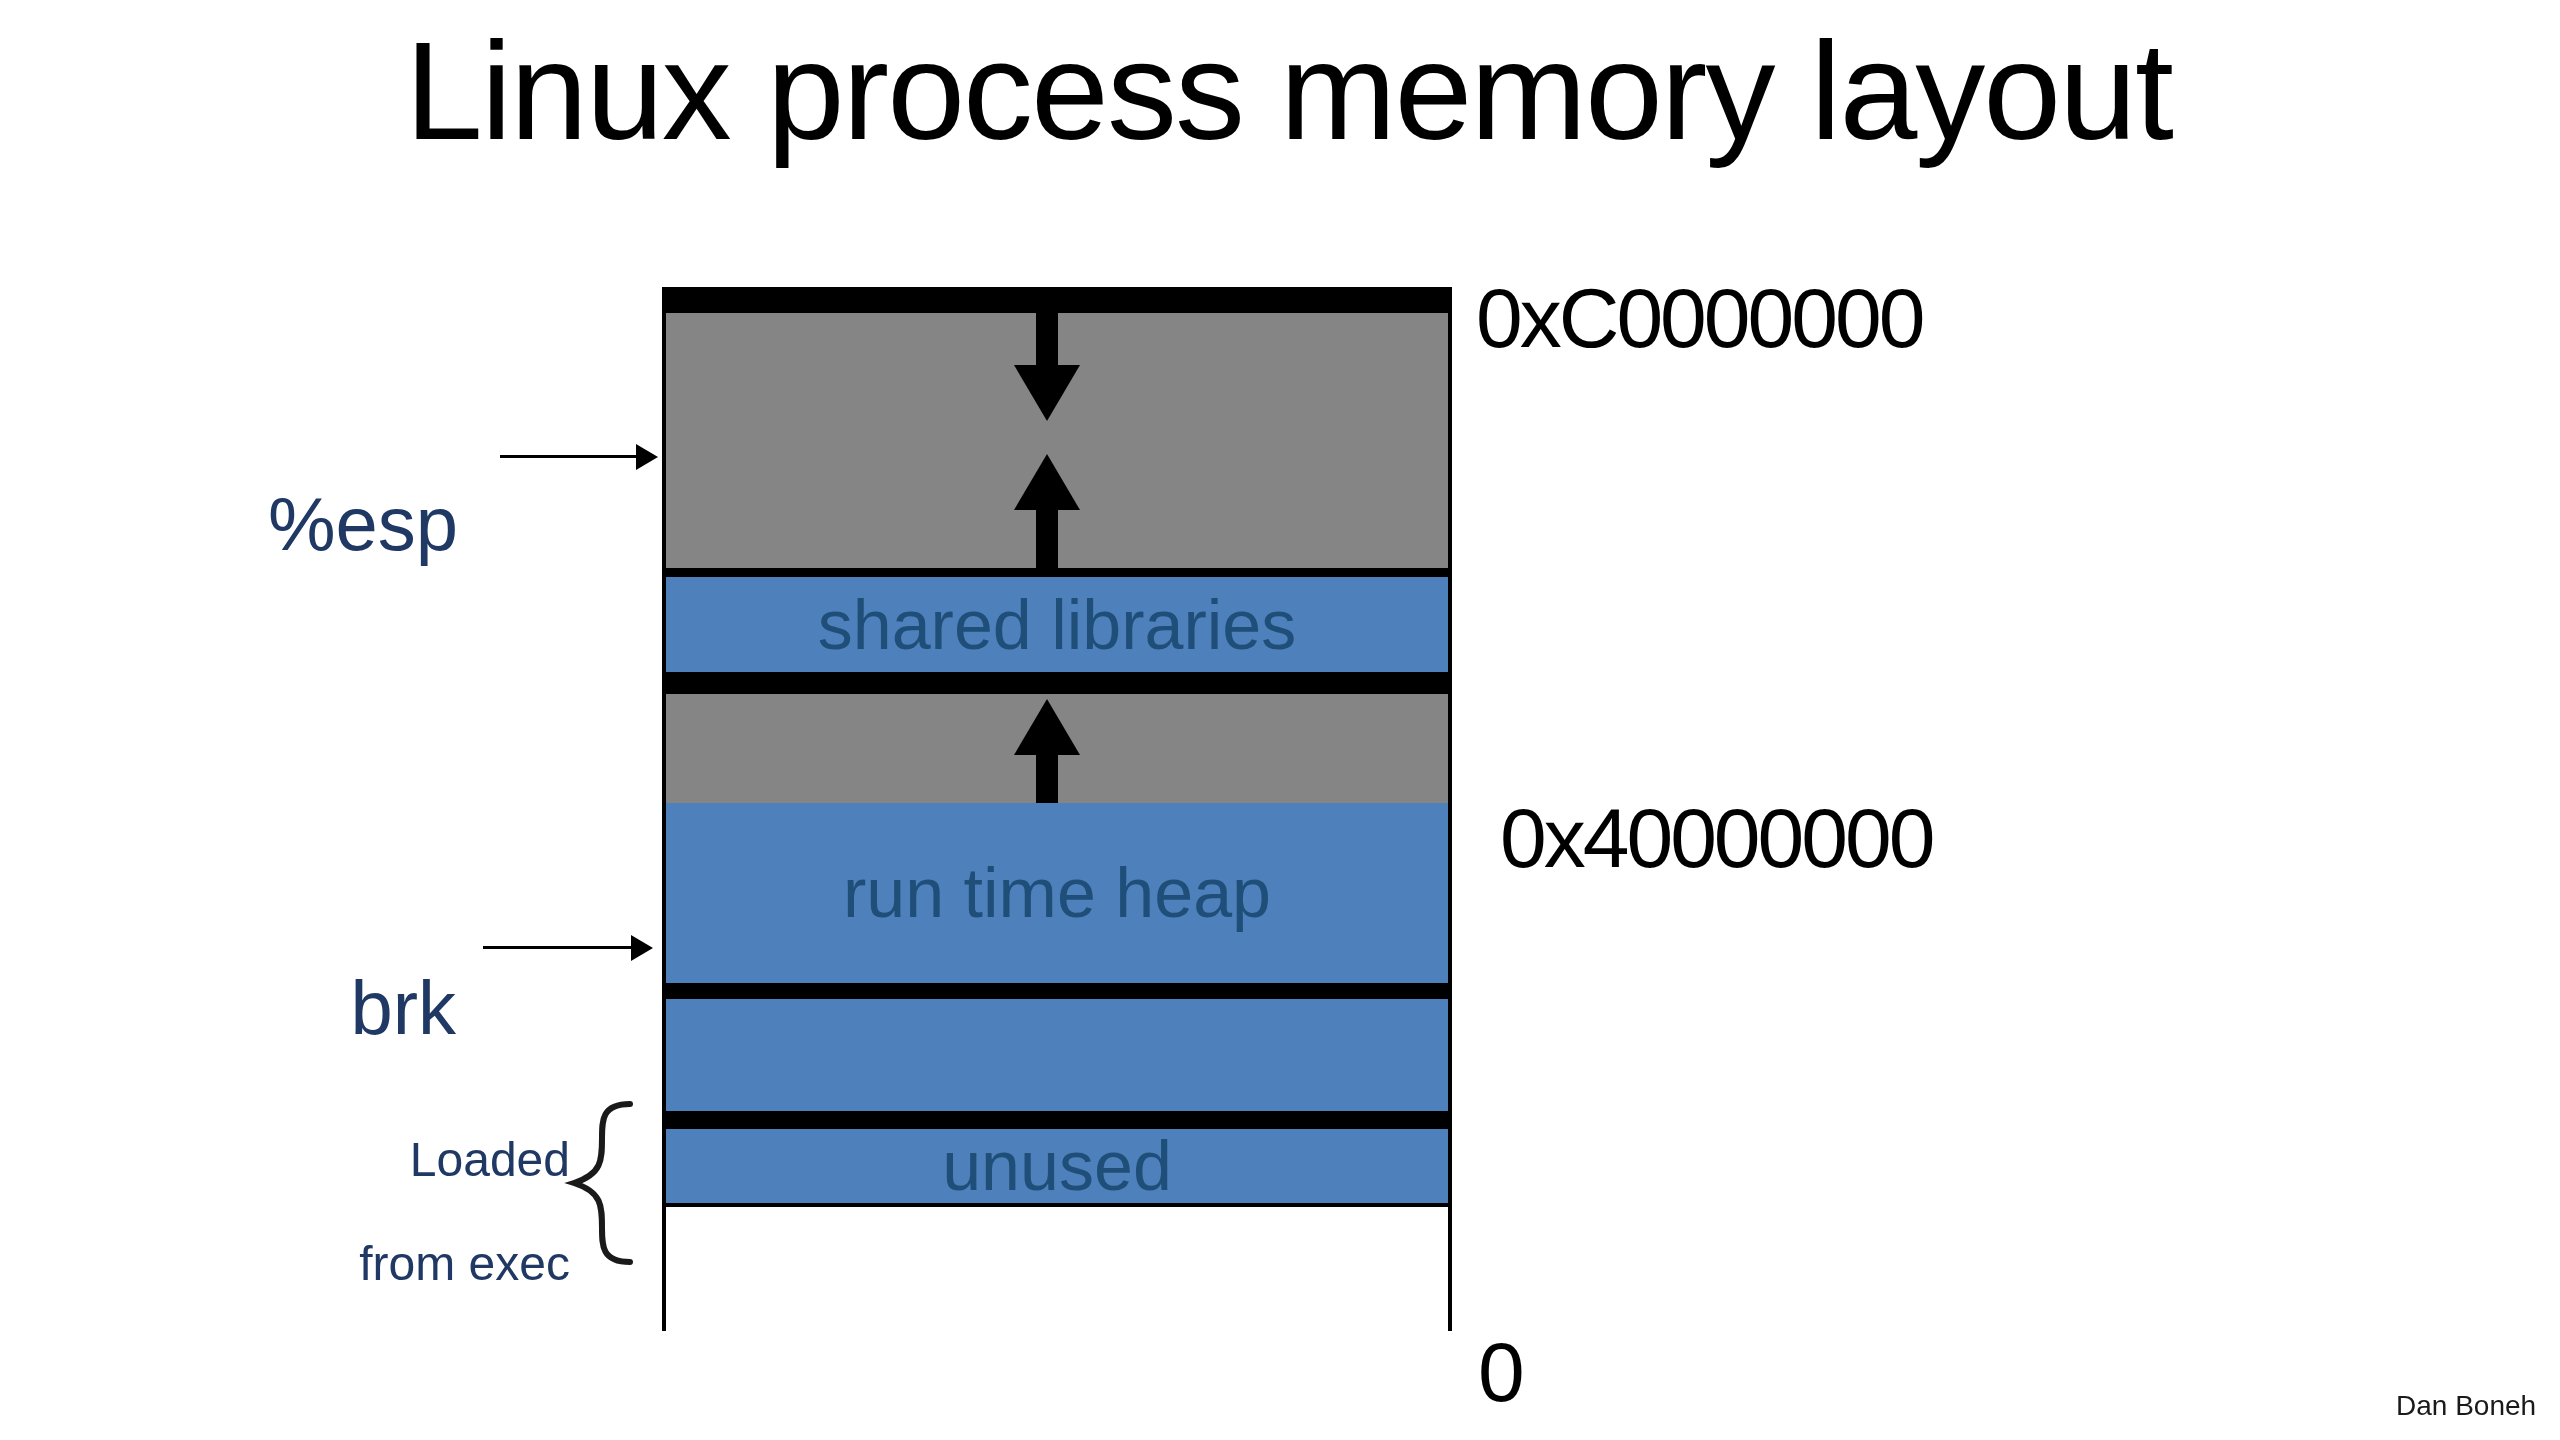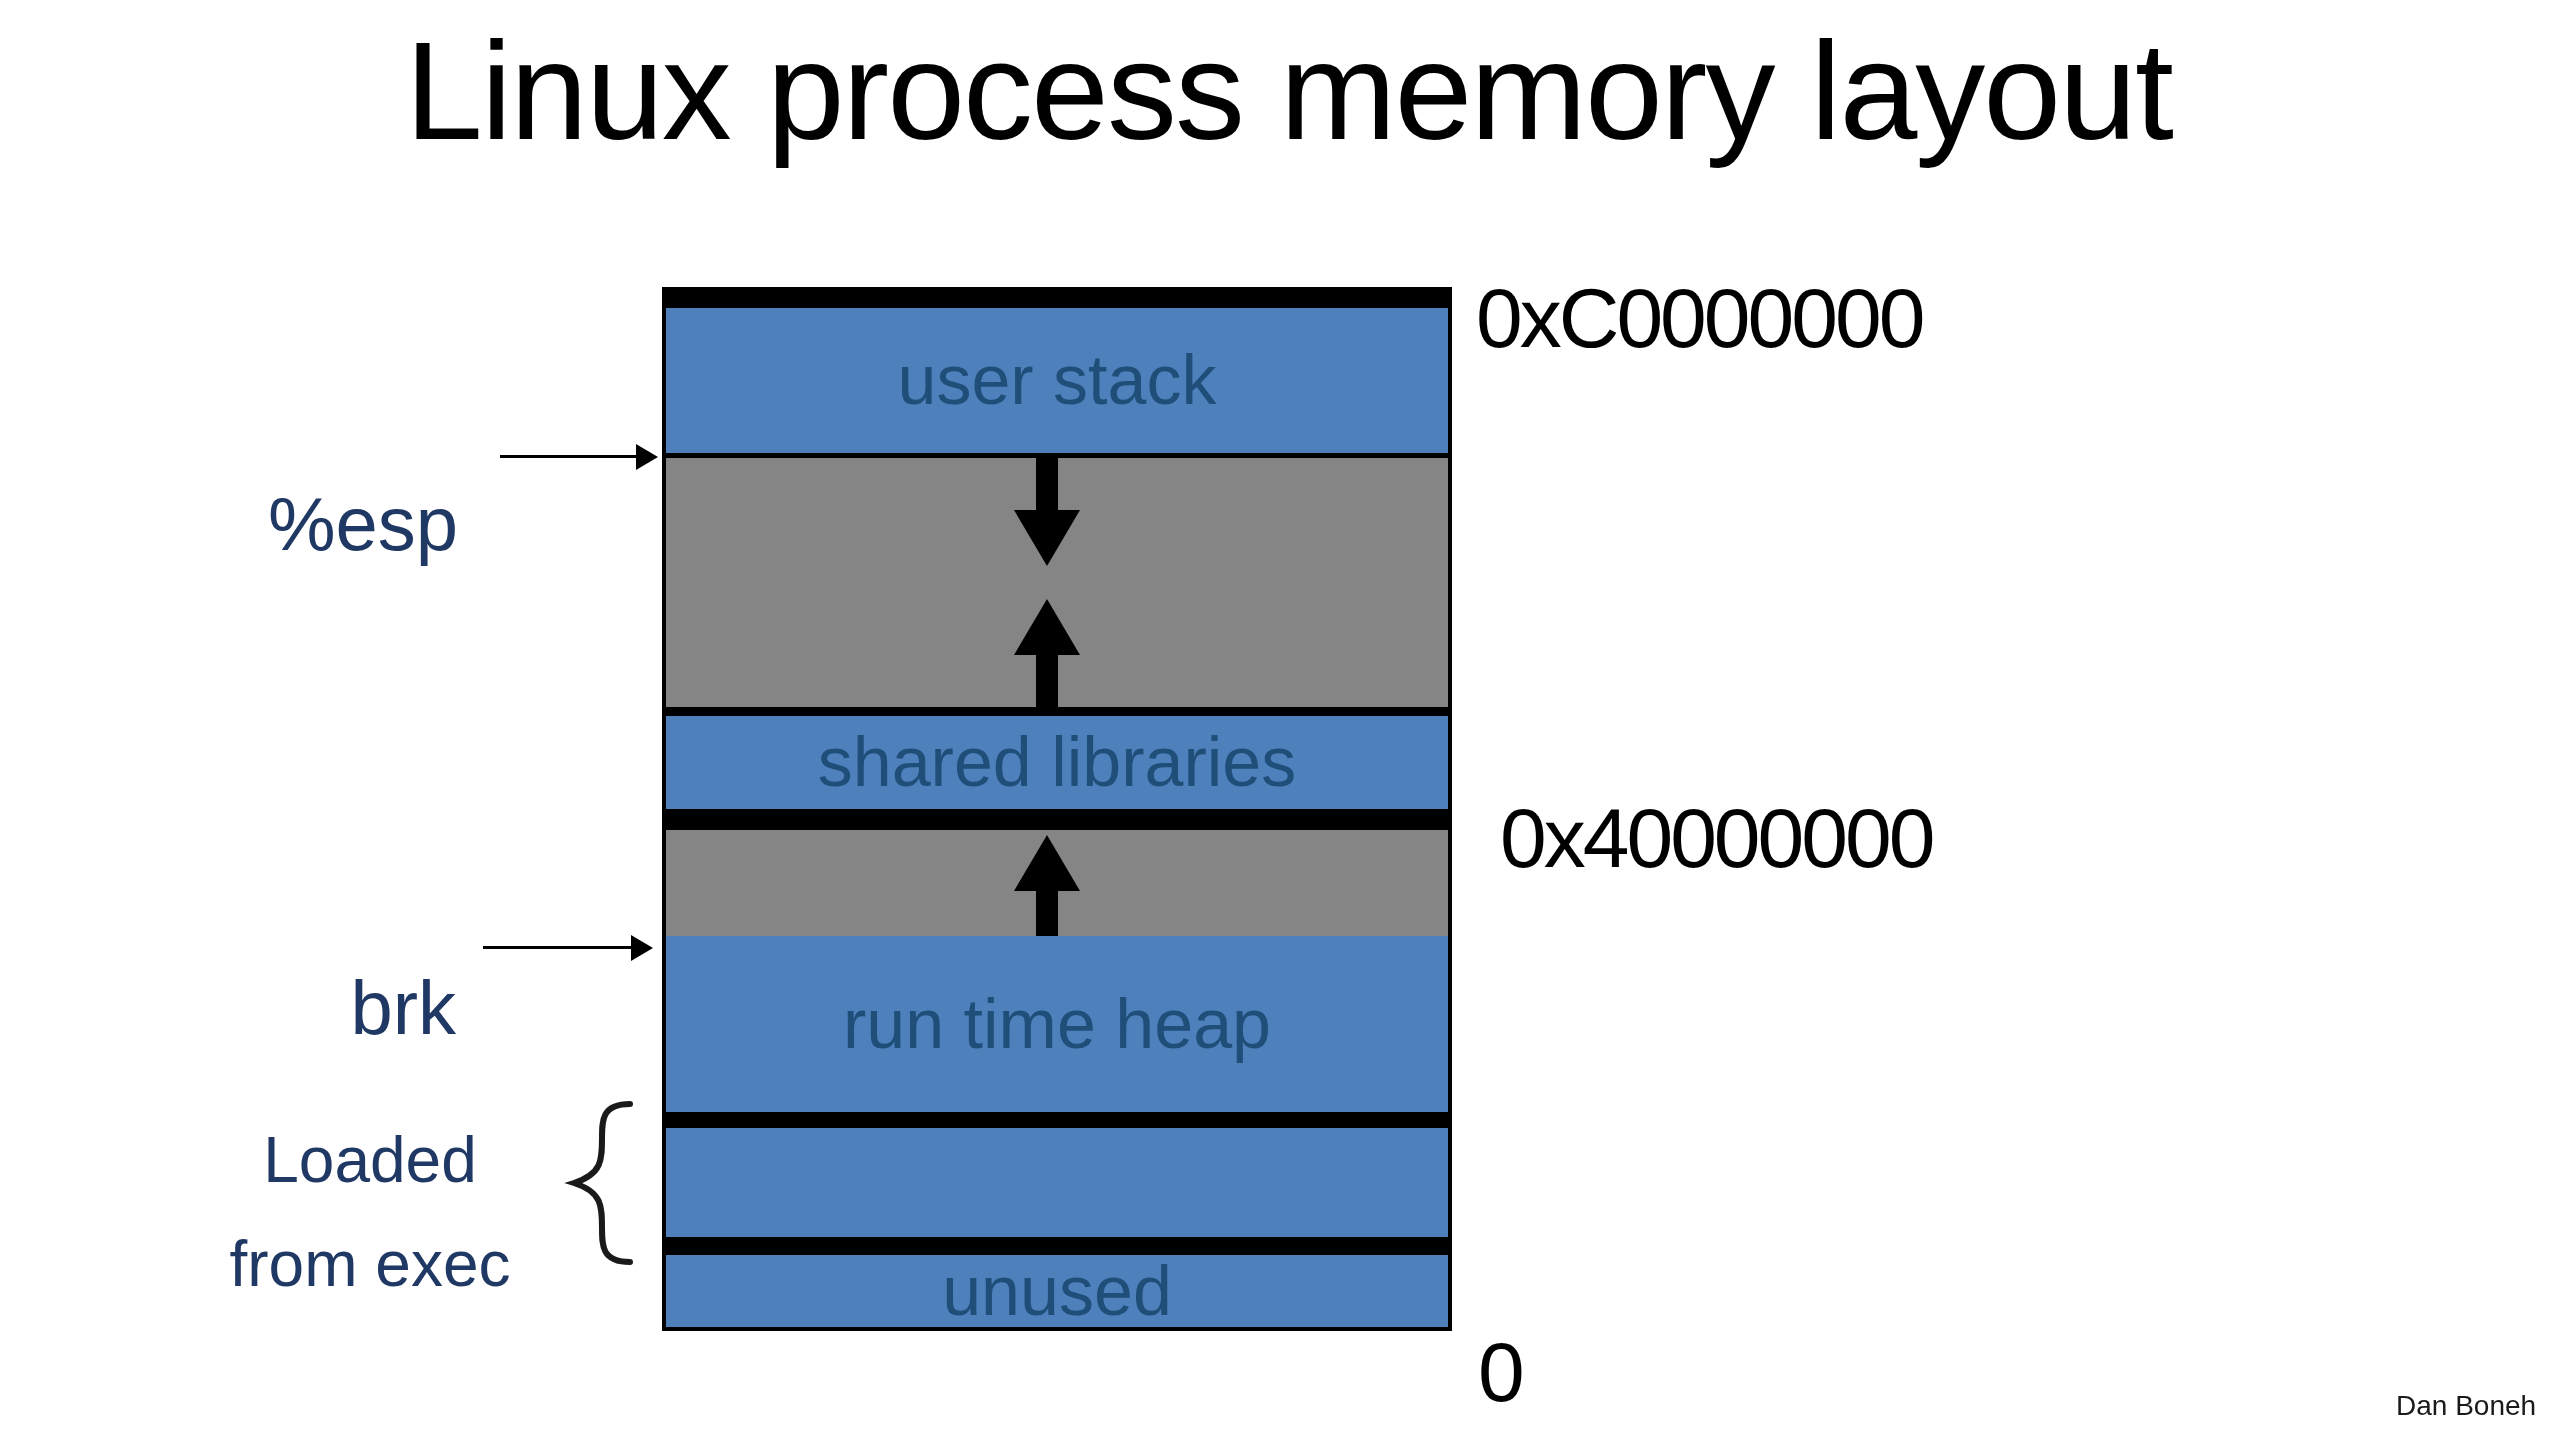--- a/index.html
+++ b/index.html
@@ -58,41 +58,38 @@
   .esp-label{left:200px;top:438px;width:258px;}
   .brk-label{left:266px;top:922px;width:190px;}
   .ptr-arrow-line{position:absolute;height:3px;background:#000;}
   .ptr-arrow-head{position:absolute;width:0;height:0;
     border-top:13px solid transparent;border-bottom:13px solid transparent;border-left:22px solid #000;}
   .esp-line{left:500px;top:455px;width:138px;}
   .esp-head{left:636px;top:444px;}
   .brk-line{left:483px;top:946px;width:150px;}
   .brk-head{left:631px;top:935px;}
   .exec-annotation{
-    position:absolute;left:170px;top:1108px;width:400px;text-align:center;
-    color:#1F3864;font-size:64px;line-height:104px;white-space:nowrap;
+    position:absolute;left:170px;top:1108px;width:400px;text-align:right;
+    color:#1F3864;font-size:48px;line-height:104px;white-space:nowrap;
   }
   .exec-brace{position:absolute;left:552px;top:1098px;}
   .credit{
     position:absolute;left:2396px;top:1390px;font-size:28px;color:#1a1a1a;white-space:nowrap;
   }
 </style>
 </head>
 <body>
 
 <div class="slide">
 
   <div class="title">Linux process memory layout</div>
 
   <div class="membox">
     <div class="seg bar h-bar-top"></div>
 
-    <div class="seg seg-blue h-user-stack">
-      <span class="seg-label">user stack</span>
-    </div>
 
     <div class="seg bar h-line1"></div>
 
     <div class="seg seg-gray h-gray1">
       <div class="shaft" style="top:0;height:52px;margin-left:-10px;"></div>
       <div class="head-down" style="top:52px;margin-left:-10px;"></div>
       <div class="head-up" style="top:141px;margin-left:-10px;"></div>
       <div class="shaft" style="top:197px;height:58px;margin-left:-10px;"></div>
     </div>
 

